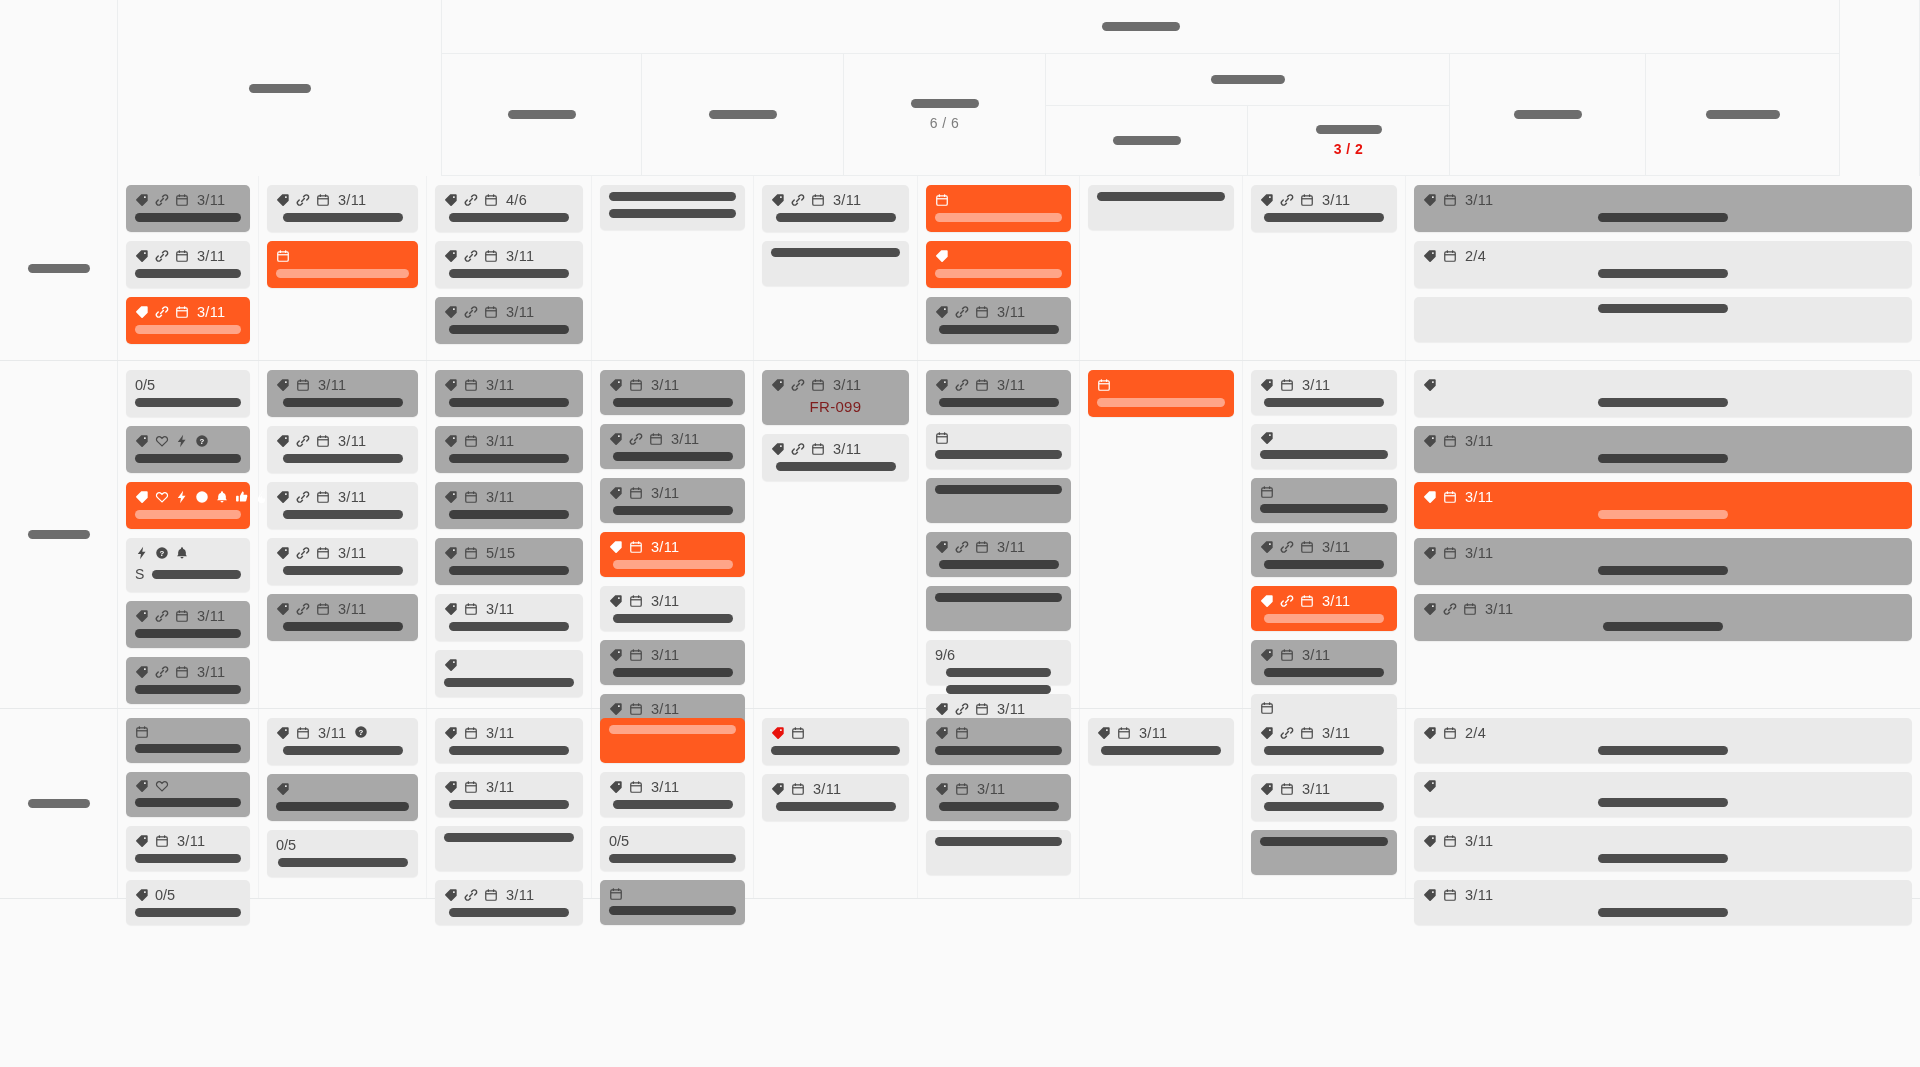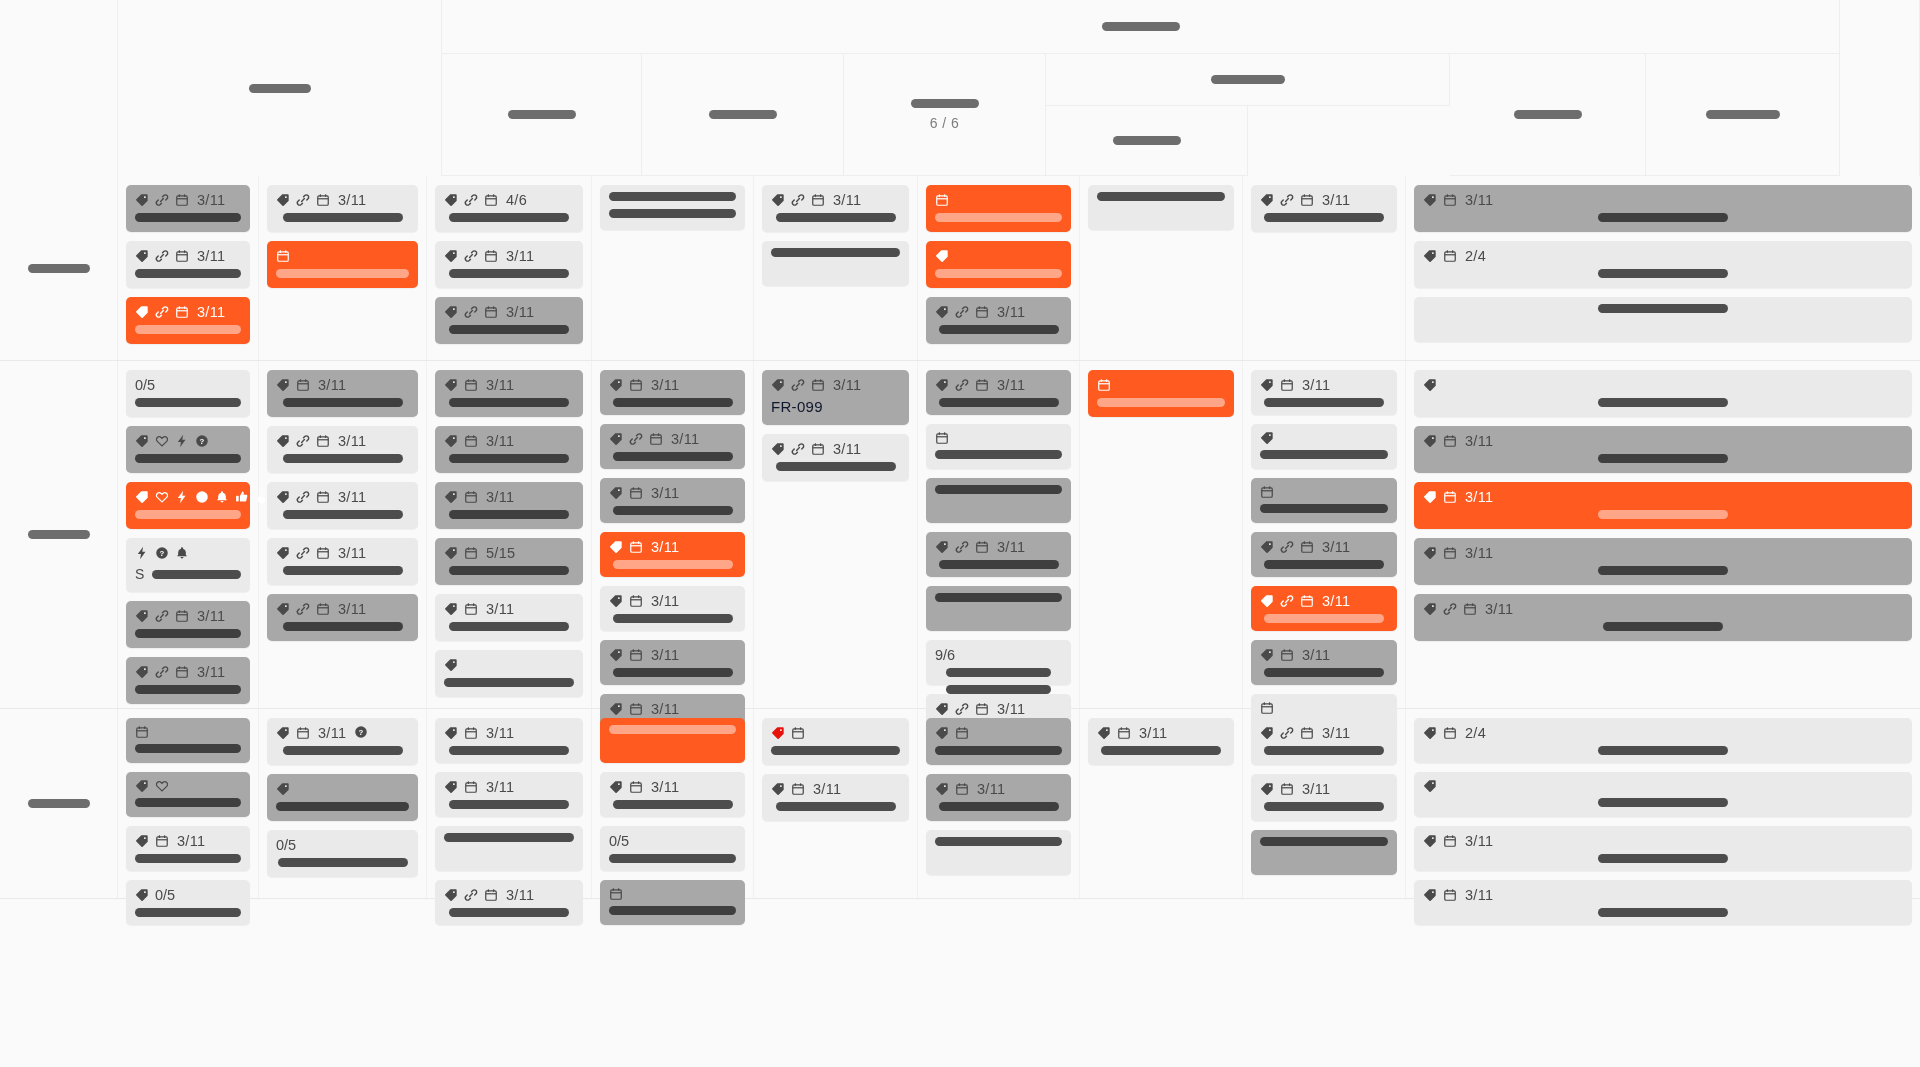--- a/index.html
+++ b/index.html
@@ -60,21 +60,21 @@
   .meta .ic svg { display: block; width: 14px; height: 14px; }
   .meta .date { margin-left: 2px; font-size: 14.5px; letter-spacing: .3px; }
   .meta .cnt  { font-size: 14.5px; color: #4a4a4a; }
   .meta .sfx  { margin-left: 2px; }
 
   .title-row { display: flex; justify-content: center; }
   .bar { height: 9px; border-radius: 6px; background: #4d4d4d; }
   .card.g-dark .bar { background: #3f3f3f; }
   .card.orange .bar { background: #ffa588; }
 
-  .code { font-size: 15px; color: #0f172a; letter-spacing: .3px; }
+  .code { text-align: center; font-size: 15px; color: #7f1d1d; letter-spacing: .3px; }
 
   .lbl-s { font-size: 14px; color: #4a4a4a; flex: 0 0 auto; }
   .title-line { display: flex; align-items: center; gap: 8px; }
 
   .dual { display: flex; flex-direction: column; gap: 8px; align-items: center; width: 100%; }
 </style>
 </head>
 <body>
 
 <div id="board">
@@ -97,20 +97,24 @@
       <div class="hdr-cell" style="left: 844px; top: 54px; width: 202px; height: 122px;">
         <span class="redact" style="width: 68px;"></span>
         <div class="hdr-sub">6 / 6</div>
       </div>
       <div class="hdr-cell" style="left: 1046px; top: 54px; width: 404px; height: 52px;">
         <span class="redact" style="width: 74px;"></span>
       </div>
       <div class="hdr-cell" style="left: 1046px; top: 106px; width: 202px; height: 70px;">
         <span class="redact" style="width: 68px;"></span>
       </div>
+      <div class="hdr-cell" style="left: 1248px; top: 106px; width: 202px; height: 70px;">
+        <span class="redact" style="width: 66px;"></span>
+        <div class="hdr-sub warn">3 / 2</div>
+      </div>
       <div class="hdr-cell" style="left: 1450px; top: 54px; width: 196px; height: 122px;">
         <span class="redact" style="width: 68px;"></span>
       </div>
       <div class="hdr-cell" style="left: 1646px; top: 54px; width: 194px; height: 122px;">
         <span class="redact" style="width: 74px;"></span>
       </div>
     </div>
 
   <div id="lanes">
       <div class="lane" style="height: 185px;">

